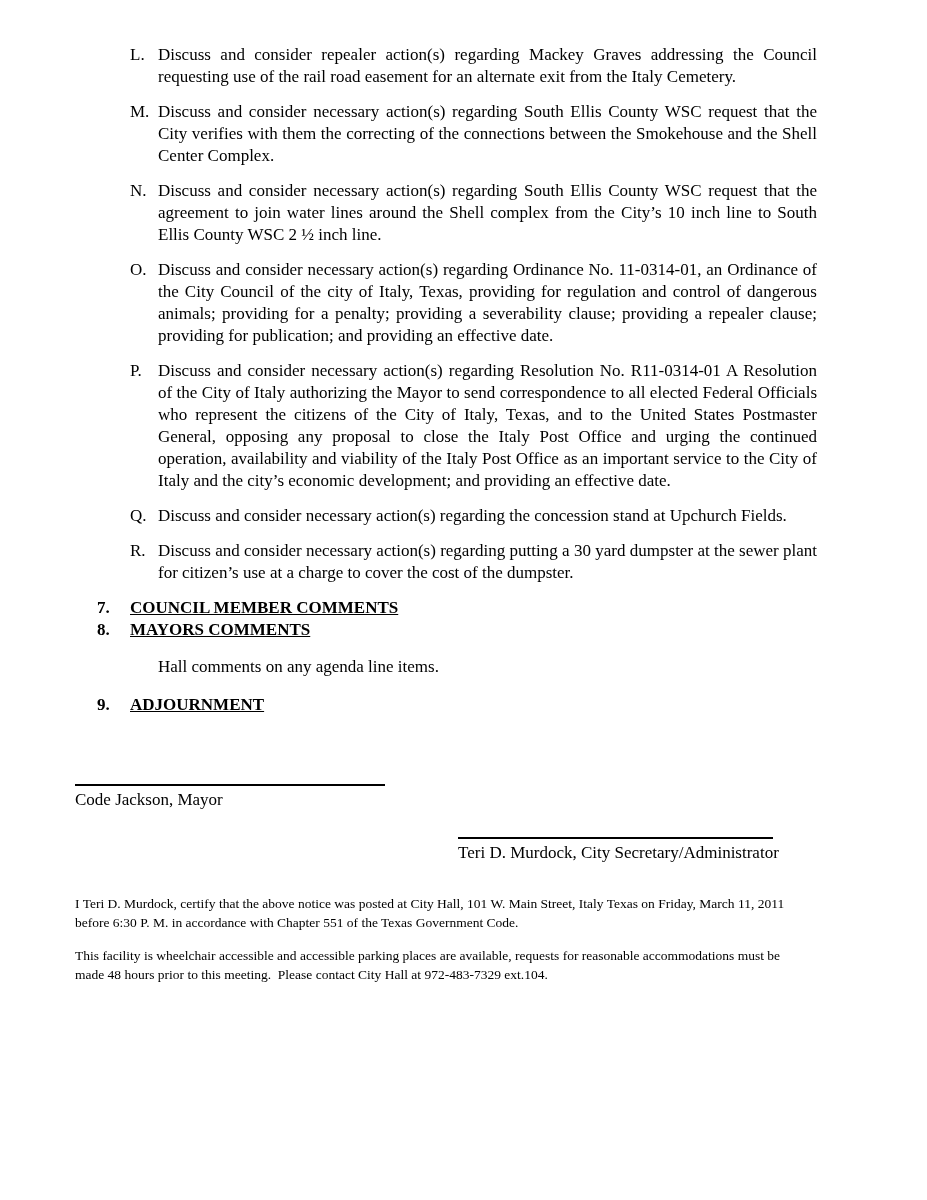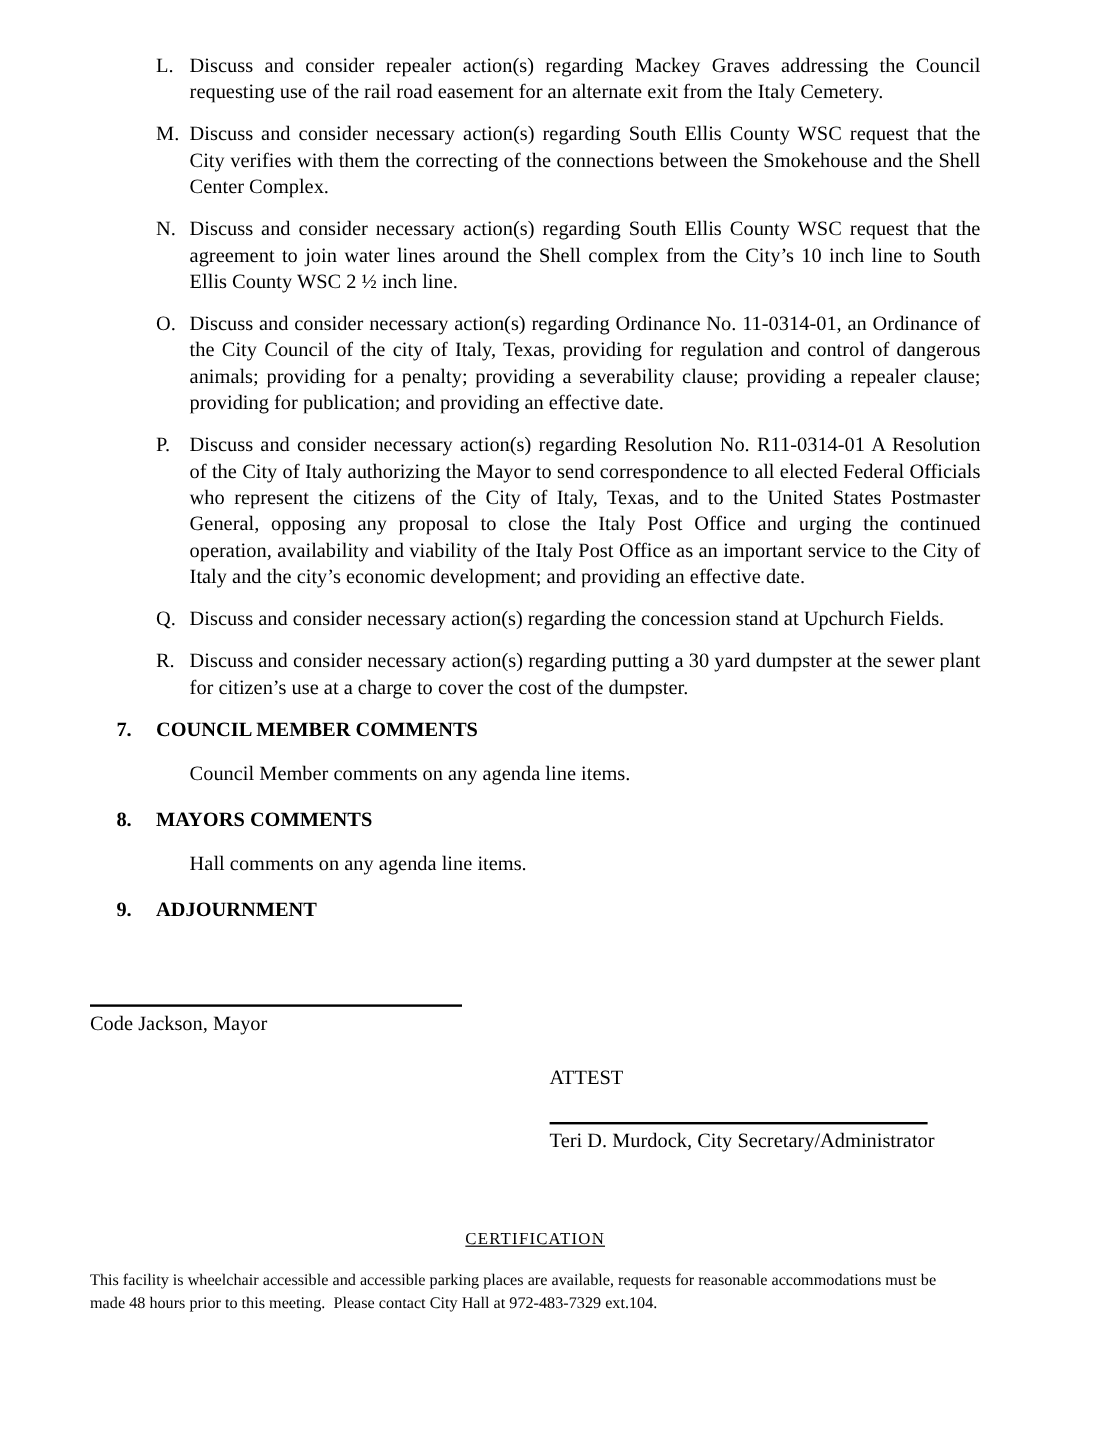--- a/index.html
+++ b/index.html
@@ -39,20 +39,21 @@
   
   .section-row {
     display: flex;
     font-weight: bold;
     margin-left: 22px;   
   }
   .section-number {
     flex: 0 0 33px;      
   }
   .section-heading {
+    text-decoration: underline;
   }
   .section-body {
     margin: 15px 0 16px 83px;  
   }
   
   .sig-left {
     margin-top: 68px;
   }
   .sig-line {
     width: 310px;
@@ -124,42 +125,40 @@
     </div>
     <div class="agenda-item">
       <span class="item-label">R.</span>
       <span class="item-text">Discuss and consider necessary action(s) regarding putting a 30 yard dumpster at the sewer plant for citizen’s use at a charge to cover the cost of the dumpster.</span>
     </div>
 
     <div class="section-row">
       <span class="section-number">7.</span>
       <span class="section-heading">COUNCIL MEMBER COMMENTS</span>
     </div>
-    <div class="section-body">Council Member comments on any agenda line items.</div>
 
     <div class="section-row">
       <span class="section-number">8.</span>
       <span class="section-heading">MAYORS COMMENTS</span>
     </div>
     <div class="section-body">Hall comments on any agenda line items.</div>
 
     <div class="section-row">
       <span class="section-number">9.</span>
       <span class="section-heading">ADJOURNMENT</span>
     </div>
 
     <div class="sig-left">
       <div class="sig-line"></div>
       <div>Code Jackson, Mayor</div>
     </div>
 
-    <div class="attest">ATTEST</div>
 
     <div class="sig-right">
       <div class="sig-line right"></div>
       <div>Teri D. Murdock, City Secretary/Administrator</div>
     </div>
 
-    <div class="cert-heading">CERTIFICATION</div>
+    <p class="cert-para">I Teri D. Murdock, certify that the above notice was posted at City Hall, 101 W. Main Street, Italy Texas on Friday, March 11, 2011 before 6:30 P. M. in accordance with Chapter 551 of the Texas Government Code.</p>
     <p class="cert-para second">This facility is wheelchair accessible and accessible parking places are available, requests for reasonable accommodations must be made 48 hours prior to this meeting.  Please contact City Hall at 972-483-7329 ext.104.</p>
 
   </div>
 </div>
 
 </body></html>

